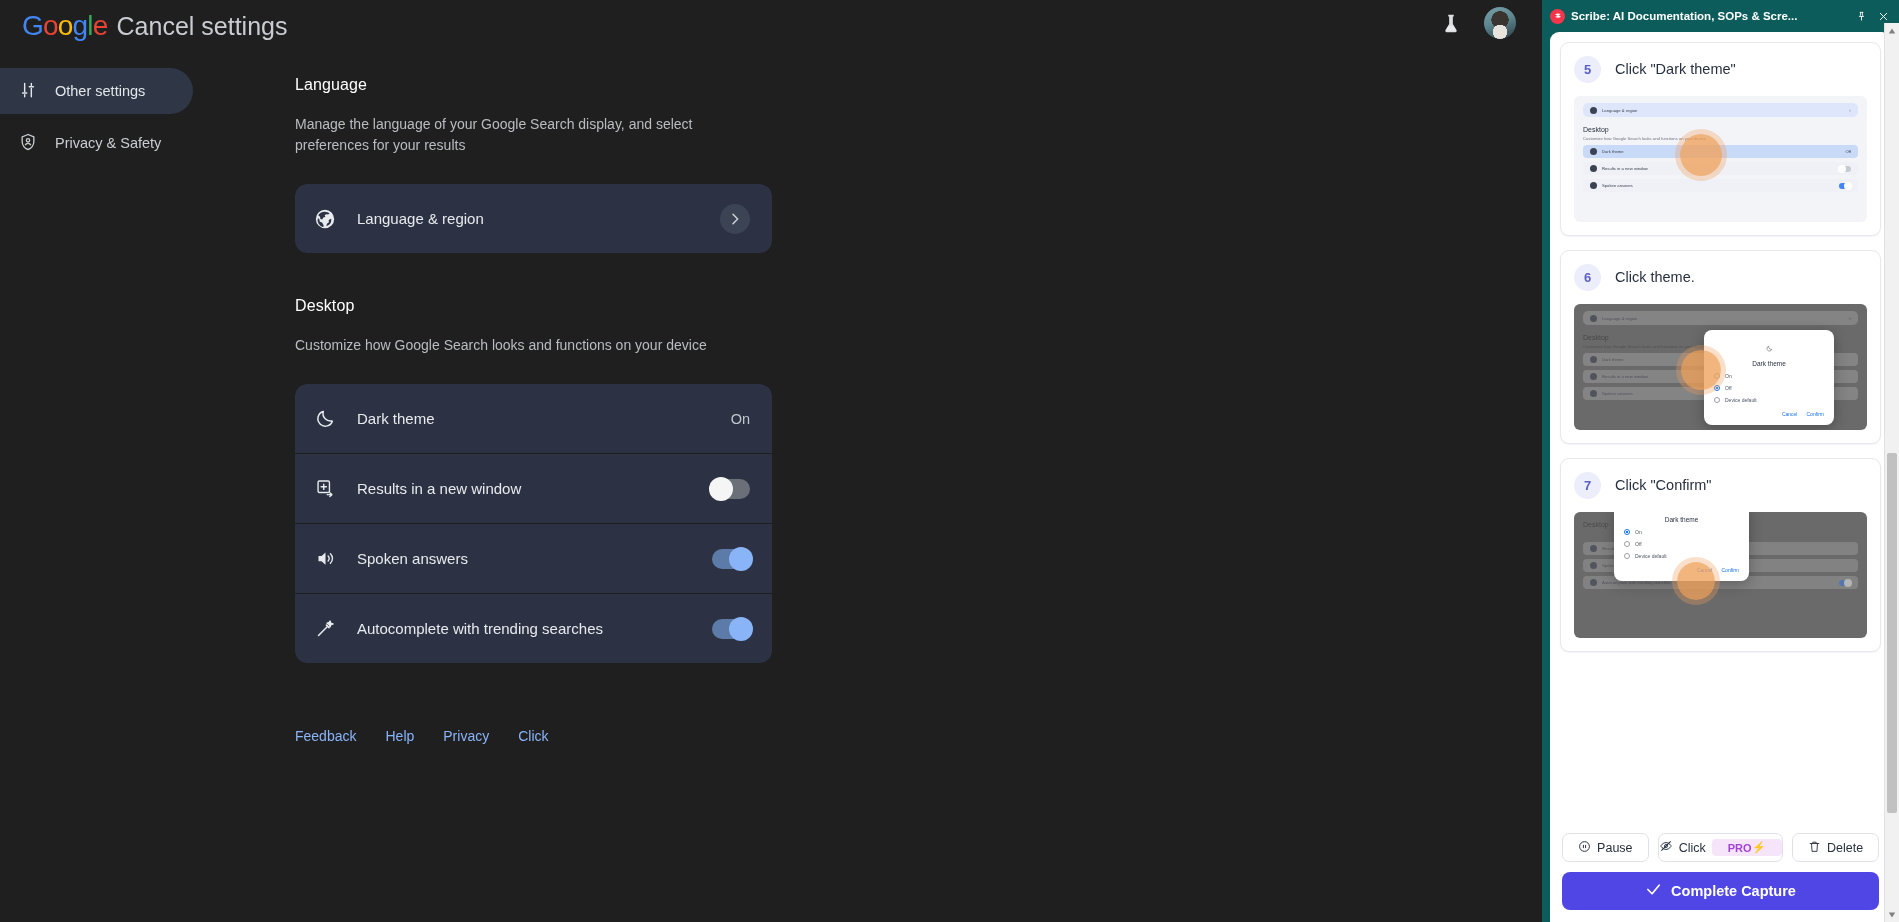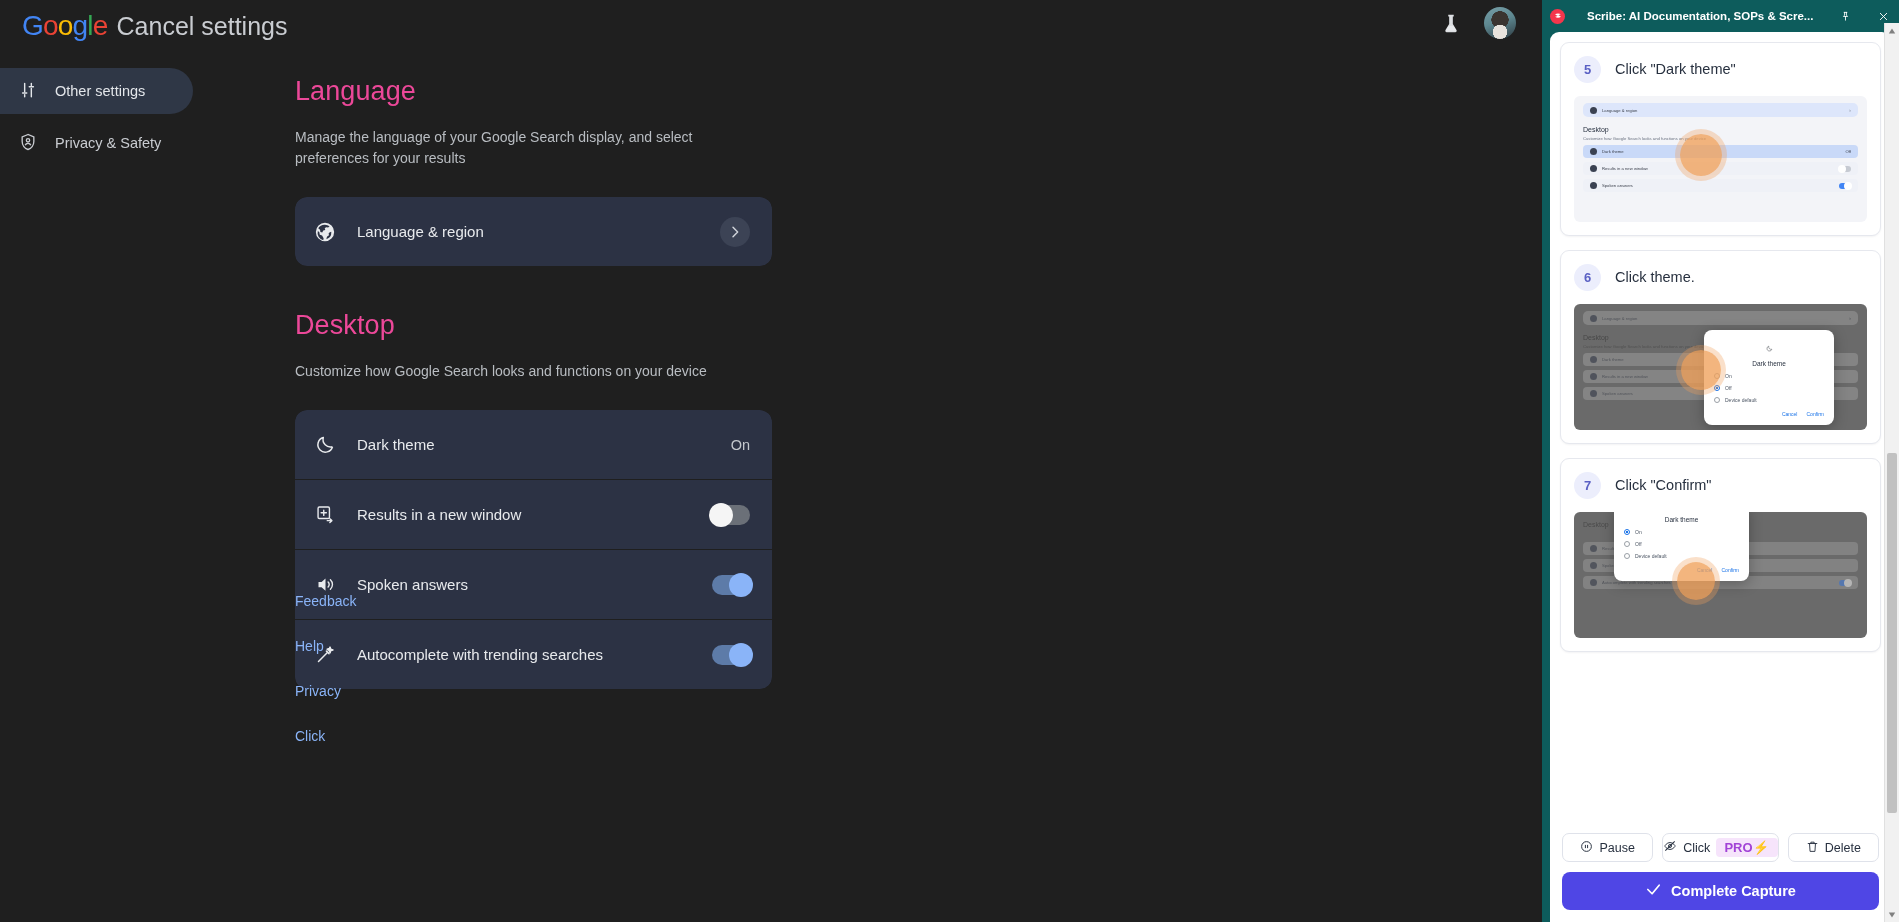--- a/index.html
+++ b/index.html
@@ -52,21 +52,21 @@
     height: 46px; margin: 6px 14px 6px 0;
     padding-left: 18px;
     border-radius: 0 24px 24px 0;
     color: #c9ccd1; font-size: 14.5px;
     cursor: pointer;
   }
   .nav-item.active { background: #2f3746; color: #e3e6ea; }
   .nav-item svg { flex: 0 0 20px; }
 
   .gmain { flex: 1; padding: 24px 0 0 88px; }
-  .sect-title { font-size: 27px; color: #ec4899; font-weight: 400; letter-spacing: .1px; }
+  .sect-title { font-size: 16px; color: #ffffff; font-weight: 400; letter-spacing: .1px; }
   .sect-desc { font-size: 14px; color: #b9bdc2; margin-top: 20px; line-height: 21px; max-width: 470px; }
 
   .card-group { margin-top: 28px; width: 477px; border-radius: 12px; overflow: hidden; }
   .card-row {
     background: #2c3244;
     height: 69px;
     display: flex; align-items: center;
     padding: 0 22px 0 16px;
     margin-bottom: 1px;
     cursor: pointer;
@@ -84,33 +84,33 @@
   }
 
   
   .toggle { width: 38px; height: 20px; border-radius: 12px; position: relative; cursor: pointer; flex: 0 0 38px; }
   .toggle .knob { position: absolute; top: -2px; width: 24px; height: 24px; border-radius: 50%; transition: none; }
   .toggle.off { background: #6b7078; }
   .toggle.off .knob { left: -3px; background: #f5f5f5; }
   .toggle.on { background: #5d7ba8; }
   .toggle.on .knob { left: 17px; background: #8ab4f8; }
 
-  .gfooter { position: absolute; left: 295px; bottom: 14px; display: flex; gap: 29px; flex-direction: column; }
+  .gfooter { position: absolute; left: 295px; bottom: 14px; display: flex; gap: 29px; }
   .gfooter a { color: #8ab4f8; font-size: 14px; text-decoration: none; cursor: pointer; }
 
   
   .scribe {
     width: 357px; flex: 0 0 357px; height: 922px;
     background: #0d5c5c;
     display: flex; flex-direction: column;
     position: relative;
   }
   .scribe-title-bar {
     height: 23px; display: flex; align-items: center;
-    padding: 16px 8px; gap: 22px; color: #ffffff; flex: 0 0 23px;
+    padding: 16px 8px; gap: 6px; color: #ffffff; flex: 0 0 23px;
   }
   .scribe-logo {
     width: 15px; height: 15px; border-radius: 50%;
     background: #f4364c; display: flex; align-items: center; justify-content: center;
     flex: 0 0 15px;
   }
   .scribe-name {
     font-size: 11.5px; font-weight: bold; flex: 1;
     white-space: nowrap; overflow: hidden; text-overflow: ellipsis;
   }
@@ -192,22 +192,22 @@
 
   .scribe-tools {
     display: flex; gap: 9px; padding: 10px 12px 0 12px; justify-content: center;
   }
   .tool-btn {
     flex: 1; height: 29px; border-radius: 7px; border: 1px solid #dfe2ea;
     background: #fff; display: flex; align-items: center; justify-content: center; gap: 6px;
     font-size: 12.5px; color: #27303f; cursor: pointer; font-weight: 500;
   }
   .pro-badge {
-    background: #f6e4fb; color: #a243d6; font-size: 13px; font-weight: bold;
-    border-radius: 4px; padding: 2px 8px; display: flex; align-items: center; gap: 1px;
+    background: #f6e4fb; color: #a243d6; font-size: 11px; font-weight: bold;
+    border-radius: 4px; padding: 2px 16px; display: flex; align-items: center; gap: 1px;
   }
   .complete-btn {
     margin: 10px 12px 12px 12px; height: 38px; border-radius: 8px;
     background: #4f46e5; color: #fff; display: flex; align-items: center;
     justify-content: center; gap: 9px; font-size: 14.5px; font-weight: bold;
     cursor: pointer; border: 0; width: calc(100% - 24px);
     font-family: "Liberation Sans", sans-serif;
   }
 
   

